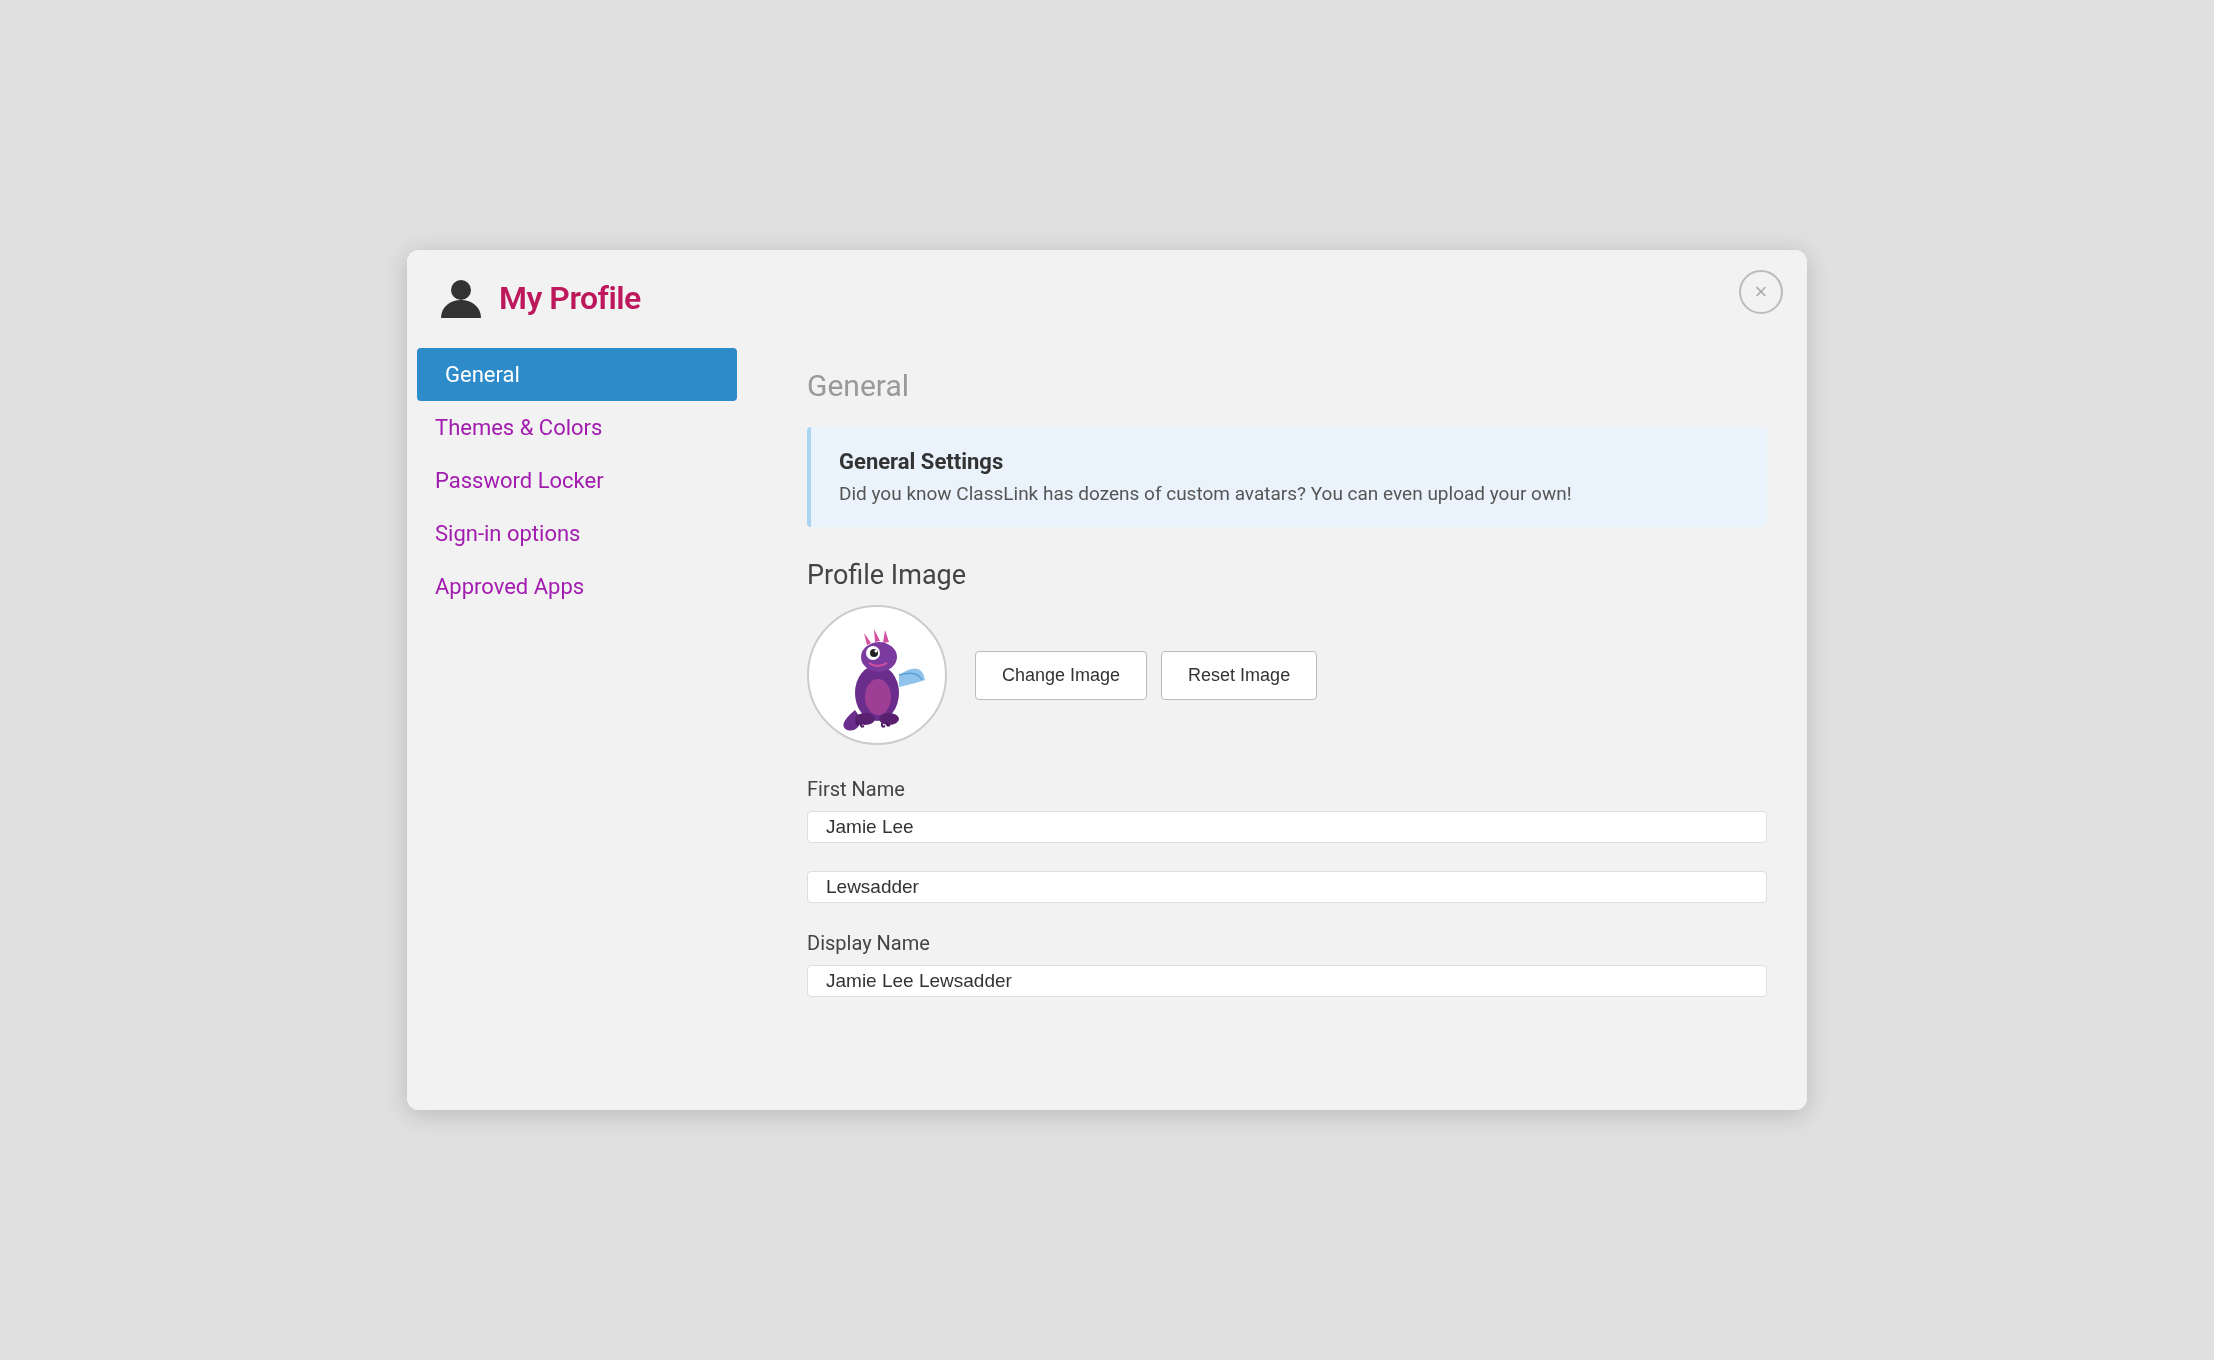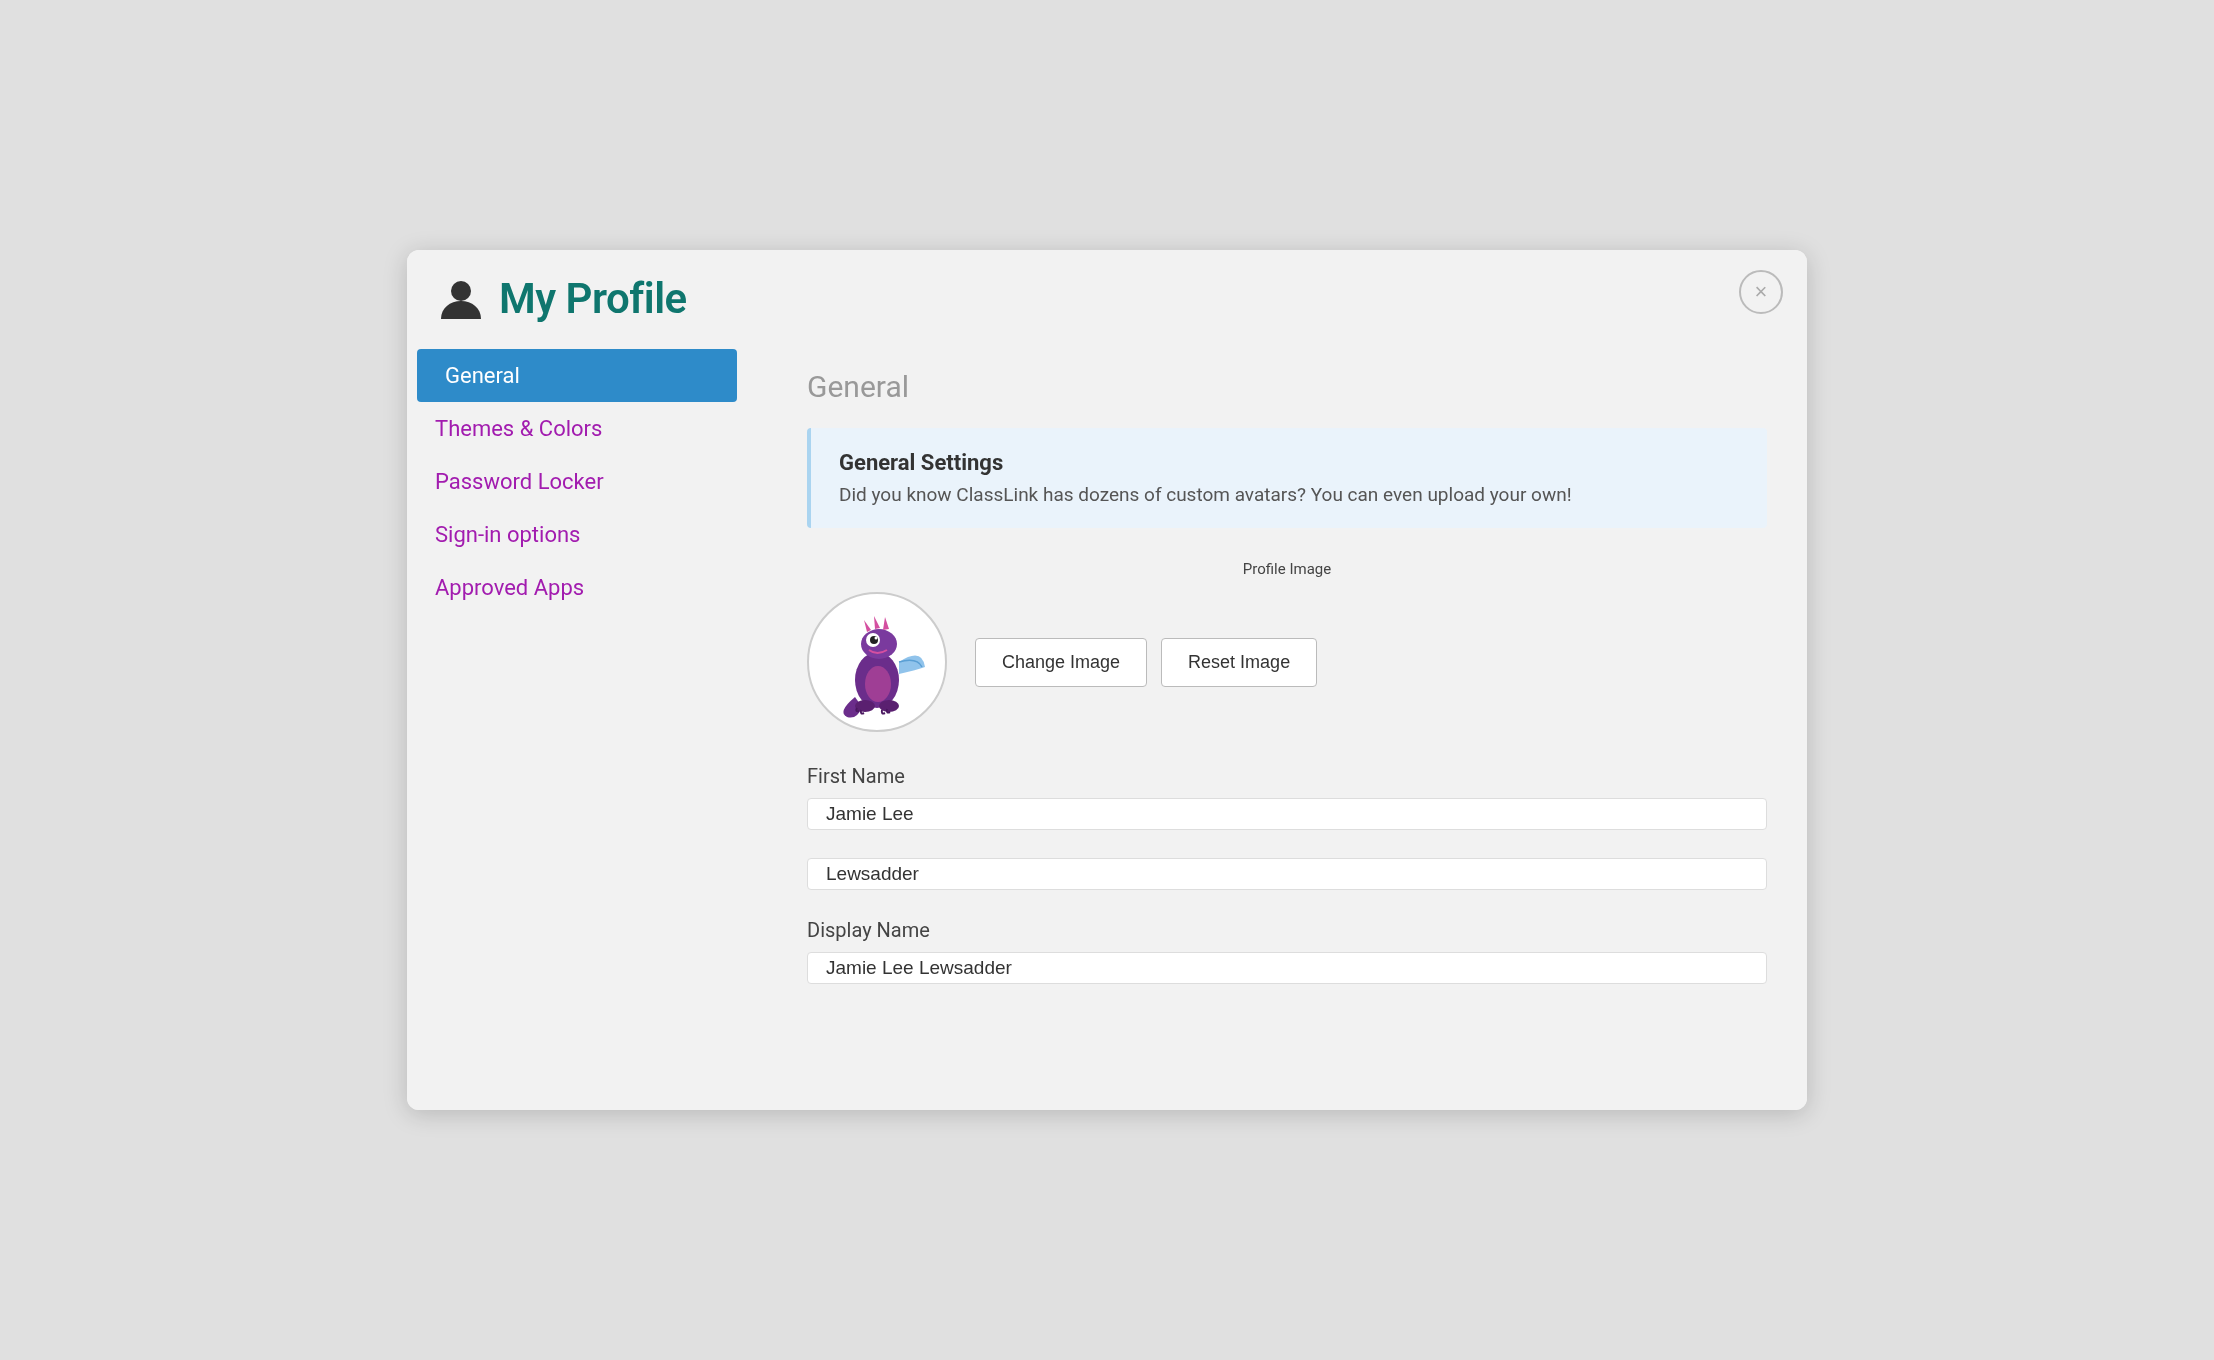--- a/index.html
+++ b/index.html
@@ -40,23 +40,23 @@
     }
 
     .modal-header-icon {
       width: 48px;
       height: 48px;
       margin-right: 14px;
       color: #333;
     }
 
     .modal-title {
-      font-size: 42px;
+      font-size: 32px;
       font-weight: 600;
-      color: #0f766e;
+      color: #be185d;
       letter-spacing: -0.5px;
     }
 
     .close-btn {
       position: absolute;
       top: 20px;
       right: 24px;
       width: 44px;
       height: 44px;
       border-radius: 50%;
@@ -167,24 +167,23 @@
       background: #fff;
       color: #333;
       outline: none;
     }
 
     .profile-image-section {
       margin-bottom: 32px;
     }
 
     .profile-image-label {
-      font-size: 15px;
+      font-size: 27px;
       color: #444;
       margin-bottom: 14px;
-      text-align: center;
     }
 
     .profile-image-row {
       display: flex;
       align-items: center;
       gap: 28px;
     }
 
     .avatar-circle {
       width: 140px;

